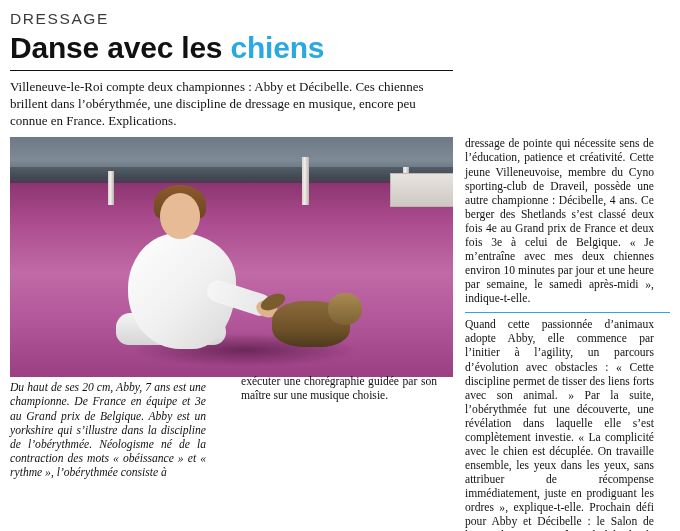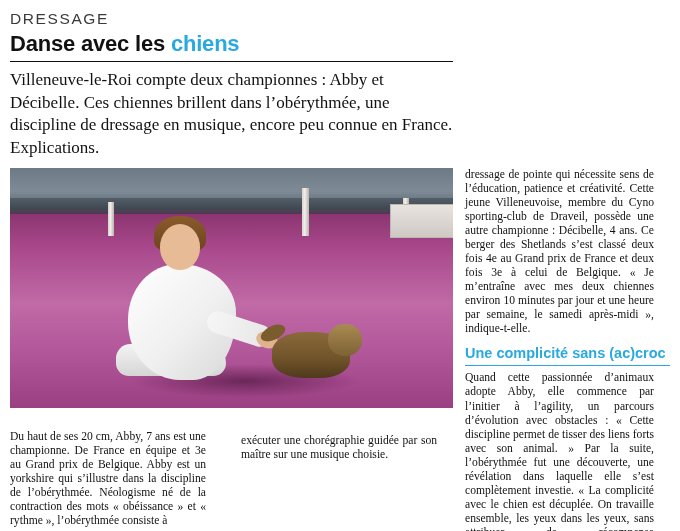--- a/index.html
+++ b/index.html
@@ -25,39 +25,39 @@
     font-family: "Liberation Sans", sans-serif;
     font-size: 15.5px;
     letter-spacing: 1.6px;
     color: #3a3a3a;
     font-weight: 400;
     margin: 2px 0 0 0;
     text-transform: uppercase;
   }
   .headline {
     font-family: "Liberation Sans", sans-serif;
-    font-size: 22px;
+    font-size: 30px;
     font-weight: bold;
     color: #111111;
     margin: 4px 0 2px 0;
     line-height: 1.05;
     letter-spacing: -0.2px;
   }
   .headline .accent {
     color: #2aa9e0;
   }
   .headline-rule {
     border: none;
     border-top: 1px solid #111;
     margin: 6px 0 7px 0;
     width: 443px;
   }
   .standfirst {
     font-family: "Liberation Serif", serif;
-    font-size: 17px;
+    font-size: 13px;
     line-height: 1.33;
     color: #111;
     width: 443px;
     margin: 0 0 8px 0;
   }
   .columns {
     position: relative;
     width: 660px;
   }
   
@@ -173,22 +173,22 @@
   
   .col {
     position: absolute;
     width: 212px;
     font-size: 11.6px;
     line-height: 1.215;
     text-align: justify;
     color: #111;
   }
   .col p { margin: 0 16px 6px 0; }
-  .col-left  { left: 0px;   top: 262px; }
-  .col-mid   { left: 231px; top: 266px; }
+  .col-left  { left: 0px;   top: 244px; font-style: italic; }
+  .col-mid   { left: 231px; top: 238px; }
   .col-right { left: 455px; top: 0px; width: 205px; }
   .italic { font-style: italic; }
   .subhead {
     font-family: "Liberation Sans", sans-serif;
     font-size: 14.5px;
     font-weight: bold;
     color: #2aa9e0;
     margin: 10px 0 3px 0;
     line-height: 1.1;
   }
@@ -236,19 +236,18 @@
     <div class="col col-left">
       <p>Du haut de ses 20 cm, Abby, 7 ans est une championne. De France en équipe et 3e au Grand prix de Belgique. Abby est un yorkshire qui s’illustre dans la discipline de l’obérythmée. Néologisme né de la contraction des mots « obéissance » et « rythme », l’obérythmée consiste à</p>
     </div>
 
     <div class="col col-mid">
       <p>exécuter une chorégraphie guidée par son maître sur une musique choisie.</p>
     </div>
 
     <div class="col col-right">
       <p>dressage de pointe qui nécessite sens de l’éducation, patience et créativité. Cette jeune Villeneuvoise, membre du Cyno sporting-club de Draveil, possède une autre championne : Décibelle, 4 ans. Ce berger des Shetlands s’est classé deux fois 4e au Grand prix de France et deux fois 3e à celui de Belgique. « Je m’entraîne avec mes deux chiennes environ 10 minutes par jour et une heure par semaine, le samedi après-midi », indique-t-elle.</p>
-      <div class="subhead">Une complicité sans (ac)croc</div>
       <hr class="subhead-rule">
       <p><span>Quand cette passionnée d’animaux adopte Abby, elle commence par l’initier à l’agility, un parcours d’évolution avec obstacles : « Cette discipline permet de tisser des liens forts avec son animal. » Par la suite, l’obérythmée fut une découverte, une révélation dans laquelle elle s’est complètement investie. « La complicité avec le chien est décuplée. On travaille ensemble, les yeux dans les yeux, sans attribuer de récompense immédiatement, juste en prodiguant les ordres », explique-t-elle. Prochain défi pour Abby et Décibelle : le Salon de l’agriculture. Les maîtres d’obérythmée y proposeront des démonstrations et Kimie, 3 ans, la fille de Mélodie, assurera sa première représentation avec Décibelle. Un bel exemple d’harmonie.</span> </p>
     </div>
 
   </div>
 </div>
 
 </body></html>

